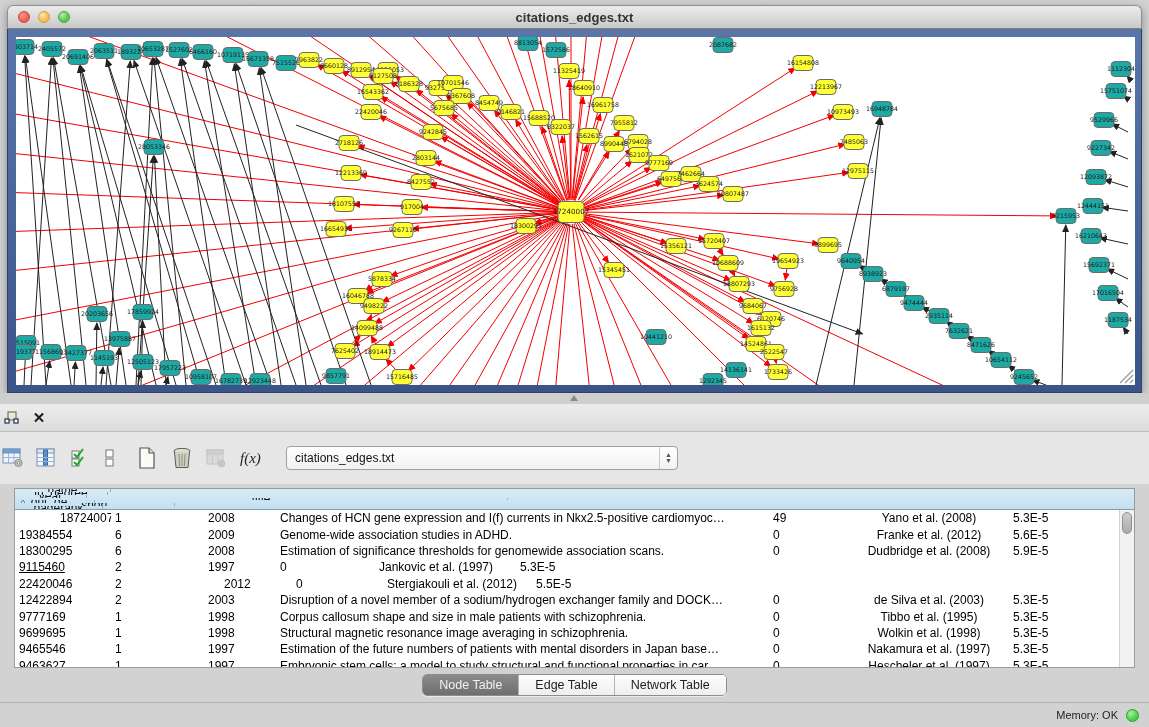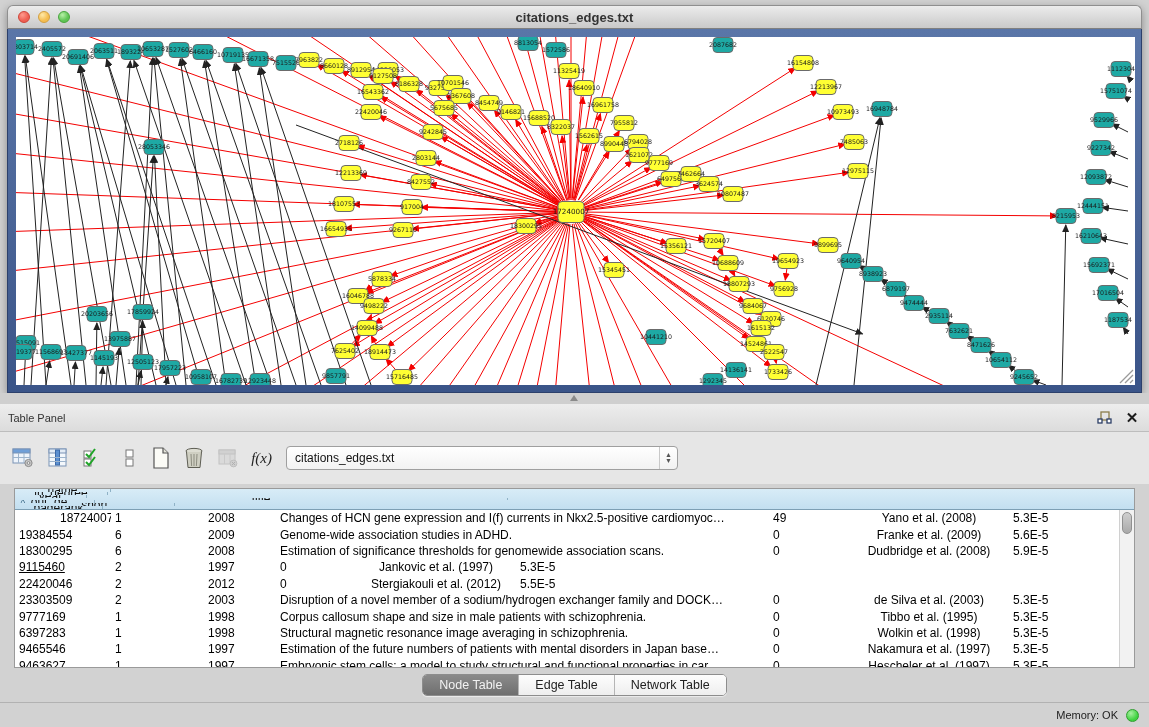--- a/index.html
+++ b/index.html
@@ -31,21 +31,21 @@
   
   .panel-header { position:absolute; left:0; top:404px; width:1149px; height:28px;
     background:linear-gradient(#ededed,#dcdcdc); border-bottom:1px solid #bdbdbd;
     display:flex; align-items:center; }
   .panel-title { font-size:11px; color:#333; margin-left:8px; flex:1; }
   .panel-btn { width:22px; height:18px; display:flex; align-items:center; justify-content:center; margin-right:6px; }
   .close-x { font-size:15px; font-weight:bold; color:#1c1c1c; line-height:1; }
 
   .toolbar { position:absolute; left:0; top:432px; width:1149px; height:52px; background:#e6e6e6;
     display:flex; align-items:center; }
-  .tool-btn { width:32px; height:30px; margin-left:2px; display:flex; align-items:center; justify-content:flex-end;
+  .tool-btn { width:32px; height:30px; margin-left:2px; display:flex; align-items:center; justify-content:flex-start;
     border-radius:4px; }
   .tool-btn.disabled { opacity:.45; }
   .fx-label { font-size:15px; font-style:italic; font-family:"Liberation Serif", serif; color:#222; }
   .combo { width:392px; height:24px; margin-left:14px; background:linear-gradient(#ffffff,#f2f2f2);
     border:1px solid #9f9f9f; border-radius:4px; display:flex; align-items:center; position:relative; }
   .combo-text { font-size:12px; color:#111; margin-left:8px; flex:1; }
   .combo-stepper { width:18px; height:100%; border-left:1px solid #c9c9c9; display:flex; flex-direction:column;
     align-items:center; justify-content:center; color:#555; }
   .combo-stepper span { font-size:7px; line-height:6px; }
 
@@ -777,21 +777,20 @@
       </svg>
     </div>
   </div>
 </div>
 
 <div class="splitter">
     <div class="grip"></div>
   </div>
 
 <div class="panel-header">
-  <span class="panel-title">Table Panel</span>
   <span class="panel-btn">
     <svg width="15" height="14" viewBox="0 0 15 14">
       <rect x="4" y="1" width="8" height="8" fill="none" stroke="#8b7d4a" stroke-width="1.3"></rect>
       <rect x="1" y="8" width="4" height="4" fill="#fff" stroke="#2c3e66" stroke-width="1.3"></rect>
       <rect x="10" y="8" width="4" height="4" fill="#fff" stroke="#2c3e66" stroke-width="1.3"></rect>
     </svg>
   </span>
   <span class="panel-btn">
     <span class="close-x">✕</span>
   </span>
@@ -888,21 +887,21 @@
         <div class="td" style="width: 80px;">49</div>
         <div class="td center" style="width: 160px;">Yano et al. (2008)</div>
         <div class="td" style="width: 88px;">5.3E-5</div>
       </div>
       <div class="tr">
         <div class="td" style="width: 96px;">19384554</div>
         <div class="td" style="width: 93px;">6</div>
         <div class="td" style="width: 72px;">2009</div>
         <div class="td" style="width: 493px;">Genome-wide association studies in ADHD.</div>
         <div class="td" style="width: 80px;">0</div>
-        <div class="td center" style="width: 160px;">Franke et al. (2009)</div>
+        <div class="td center" style="width: 160px;">Franke et al. (2012)</div>
         <div class="td" style="width: 88px;">5.6E-5</div>
       </div>
       <div class="tr">
         <div class="td" style="width: 96px;">18300295</div>
         <div class="td" style="width: 93px;">6</div>
         <div class="td" style="width: 72px;">2008</div>
         <div class="td" style="width: 493px;">Estimation of significance thresholds for genomewide association scans.</div>
         <div class="td" style="width: 80px;">0</div>
         <div class="td center" style="width: 160px;">Dudbridge et al. (2008)</div>
         <div class="td" style="width: 88px;">5.9E-5</div>
@@ -911,45 +910,45 @@
         <div class="td" style="width: 96px; text-decoration: underline;">9115460</div>
         <div class="td" style="width: 93px;">2</div>
         <div class="td" style="width: 72px;">1997</div>
         <div class="td" style="width: 80px;">0</div>
         <div class="td center" style="width: 160px;">Jankovic et al. (1997)</div>
         <div class="td" style="width: 88px;">5.3E-5</div>
       </div>
       <div class="tr">
         <div class="td" style="width: 96px;">22420046</div>
         <div class="td" style="width: 93px;">2</div>
-        <div class="td" style="width: 72px;">2012</div>
+        <div class="td" style="width: 72px; margin-left: 16px;">2012</div>
         <div class="td" style="width: 80px;">0</div>
         <div class="td center" style="width: 160px;">Stergiakouli et al. (2012)</div>
         <div class="td" style="width: 88px;">5.5E-5</div>
       </div>
       <div class="tr">
-        <div class="td" style="width: 96px;">23303509</div>
+        <div class="td" style="width: 96px;">12422894</div>
         <div class="td" style="width: 93px;">2</div>
         <div class="td" style="width: 72px;">2003</div>
         <div class="td" style="width: 493px;">Disruption of a novel member of a sodium/hydrogen exchanger family and DOCK…</div>
         <div class="td" style="width: 80px;">0</div>
         <div class="td center" style="width: 160px;">de Silva et al. (2003)</div>
         <div class="td" style="width: 88px;">5.3E-5</div>
       </div>
       <div class="tr">
         <div class="td" style="width: 96px;">9777169</div>
         <div class="td" style="width: 93px;">1</div>
         <div class="td" style="width: 72px;">1998</div>
         <div class="td" style="width: 493px;">Corpus callosum shape and size in male patients with schizophrenia.</div>
         <div class="td" style="width: 80px;">0</div>
         <div class="td center" style="width: 160px;">Tibbo et al. (1995)</div>
         <div class="td" style="width: 88px;">5.3E-5</div>
       </div>
       <div class="tr">
-        <div class="td" style="width: 96px;">6397283</div>
+        <div class="td" style="width: 96px;">9699695</div>
         <div class="td" style="width: 93px;">1</div>
         <div class="td" style="width: 72px;">1998</div>
         <div class="td" style="width: 493px;">Structural magnetic resonance image averaging in schizophrenia.</div>
         <div class="td" style="width: 80px;">0</div>
         <div class="td center" style="width: 160px;">Wolkin et al. (1998)</div>
         <div class="td" style="width: 88px;">5.3E-5</div>
       </div>
       <div class="tr">
         <div class="td" style="width: 96px;">9465546</div>
         <div class="td" style="width: 93px;">1</div>

